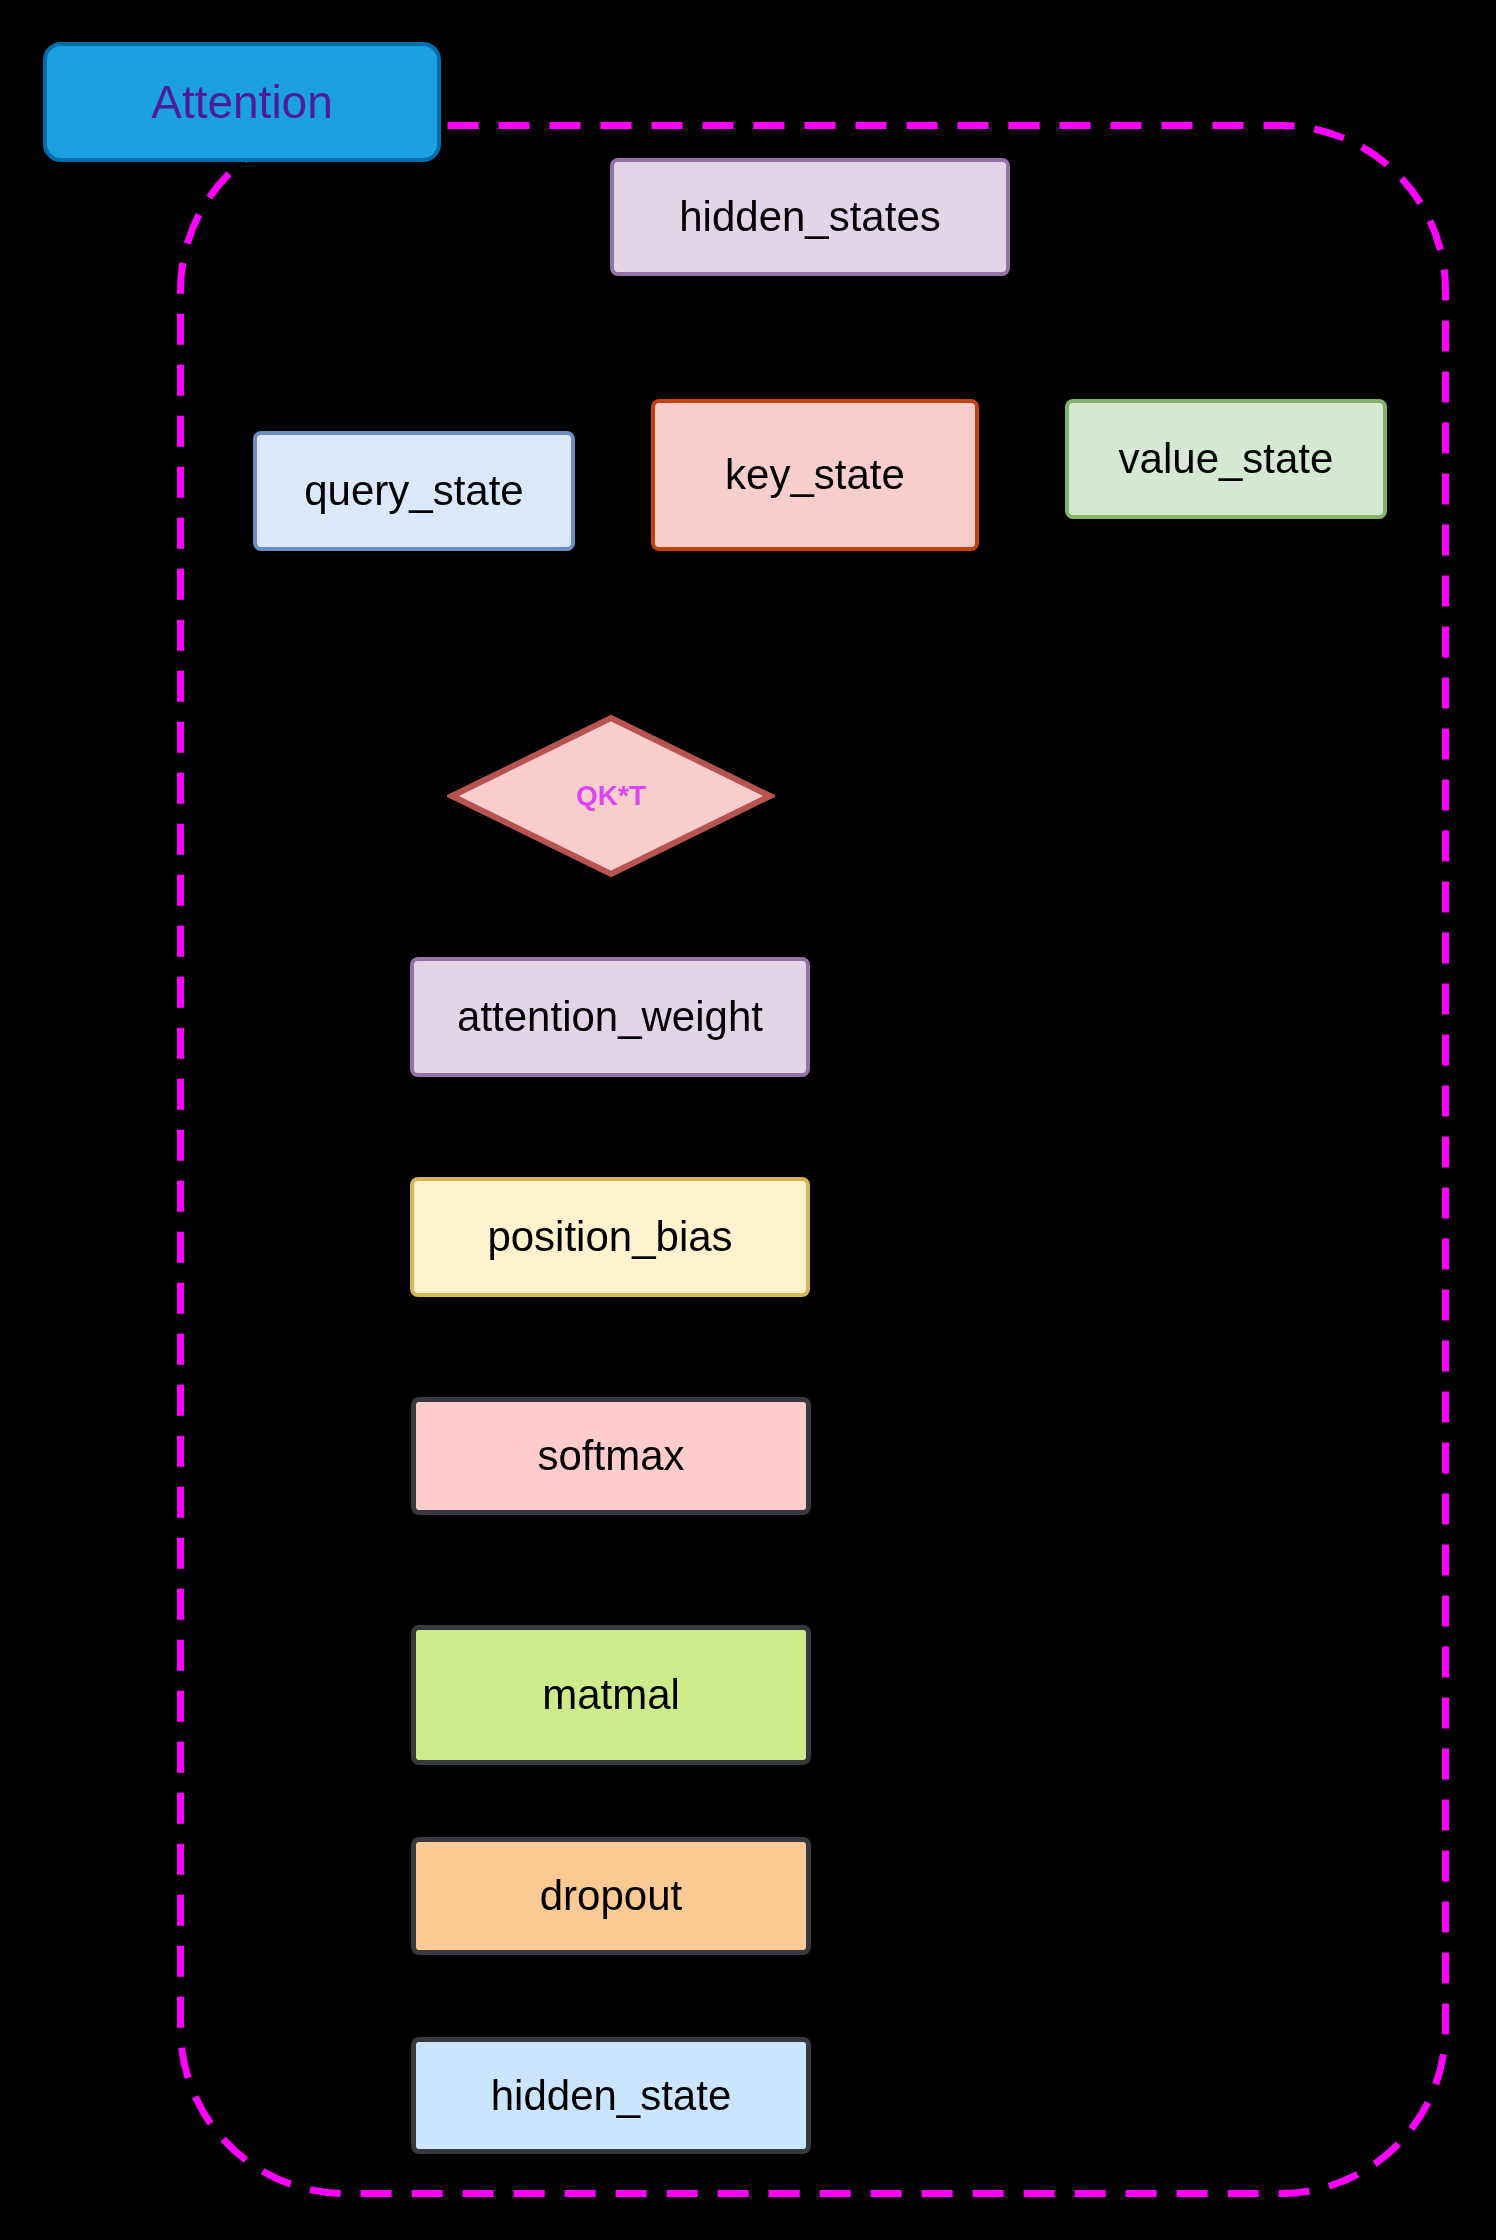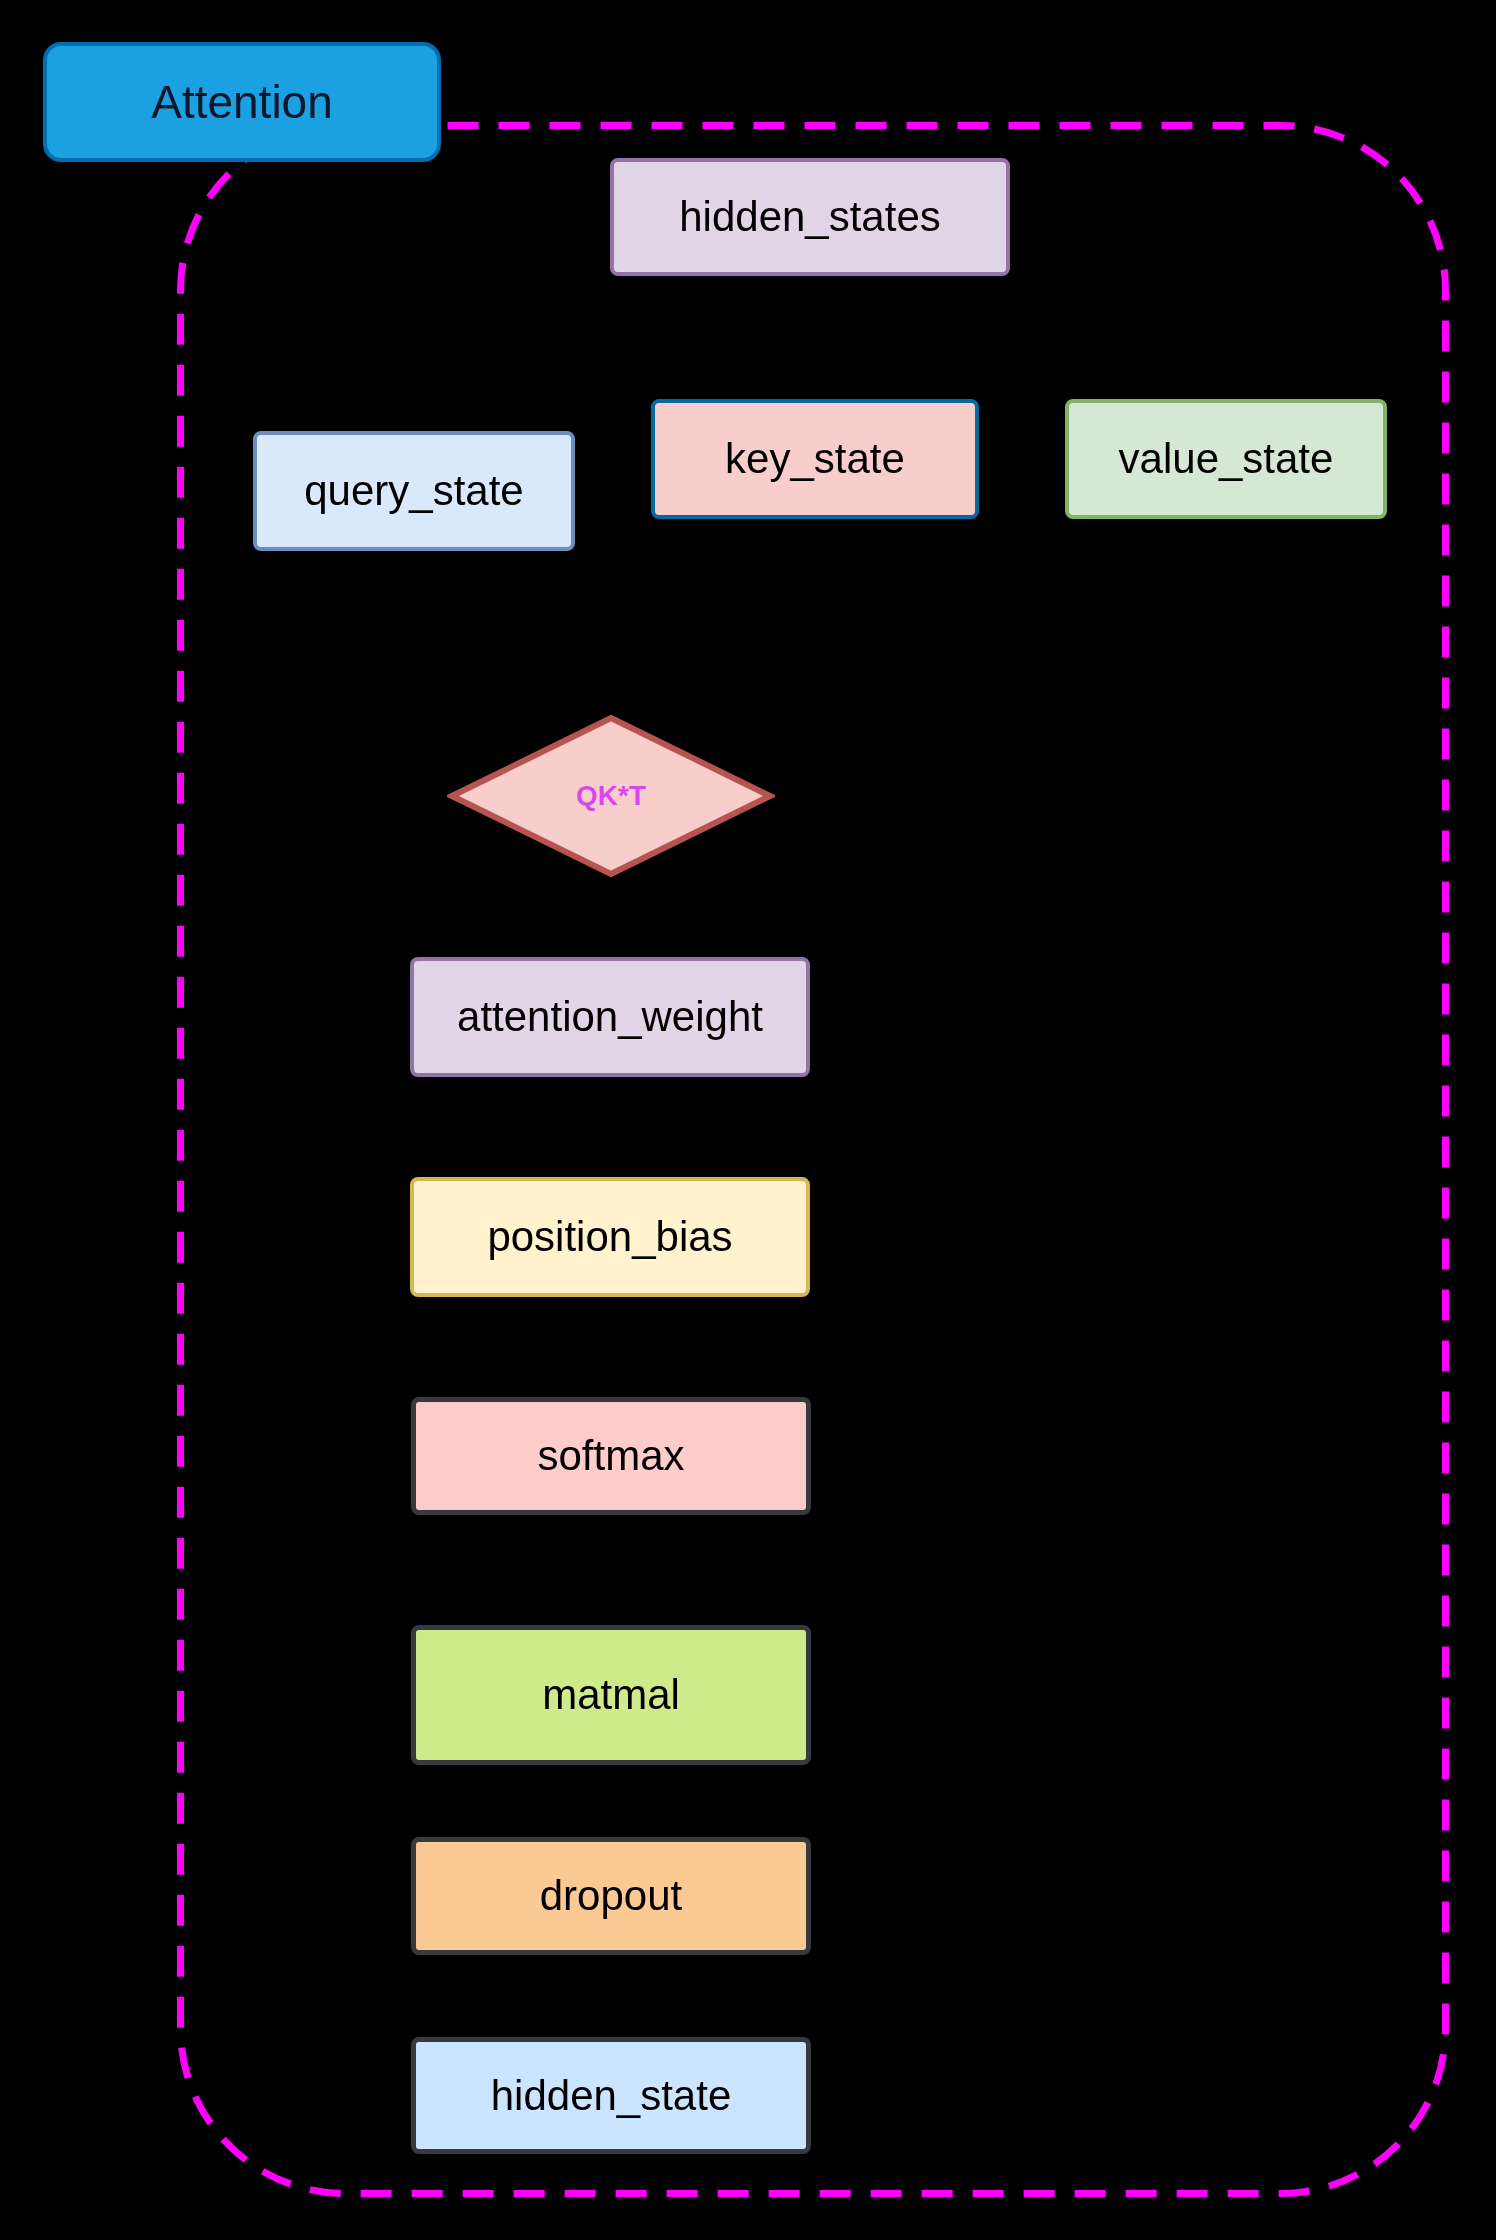--- a/index.html
+++ b/index.html
@@ -46,27 +46,27 @@
     top: 42px;
     width: 398px;
     height: 120px;
     box-sizing: border-box;
     background: #1BA1E2;
     border: 4px solid #006EAF;
     border-radius: 18px;
     display: flex;
     align-items: center;
     justify-content: center;
-    color: #0f172a;
+    color: #4c1d95;
     font-size: 46px;
   }
 
   .n-hidden-states    { left: 610px;  top: 158px;  width: 400px; height: 118px; background: #E1D5E7; border: 4px solid #9673A6; }
   .n-query-state      { left: 253px;  top: 399px;  width: 322px; height: 120px; background: #DAE8FC; border: 4px solid #6C8EBF; margin-top: 32px; }
-  .n-key-state        { left: 651px;  top: 399px;  width: 328px; height: 120px; background: #F8CECC; border: 4px solid #0369a1; }
+  .n-key-state        { left: 651px;  top: 399px;  width: 328px; height: 152px; background: #F8CECC; border: 4px solid #c2410c; }
   .n-value-state      { left: 1049px; top: 399px;  width: 322px; height: 120px; background: #D5E8D4; border: 4px solid #82B366; margin-left: 16px; }
   .n-attention-weight { left: 410px;  top: 957px;  width: 400px; height: 120px; background: #E1D5E7; border: 4px solid #9673A6; }
   .n-position-bias    { left: 410px;  top: 1177px; width: 400px; height: 120px; background: #FFF2CC; border: 4px solid #D6B656; }
   .n-softmax          { left: 411px;  top: 1397px; width: 400px; height: 118px; background: #FFCCCC; border: 5px solid #36393D; }
   .n-matmal           { left: 411px;  top: 1625px; width: 400px; height: 140px; background: #CDEB8B; border: 5px solid #36393D; }
   .n-dropout          { left: 411px;  top: 1837px; width: 400px; height: 118px; background: #FBC993; border: 5px solid #36393D; }
   .n-hidden-state     { left: 411px;  top: 2037px; width: 400px; height: 117px; background: #CCE5FF; border: 5px solid #36393D; }
 
   
   .diamond-wrap {

